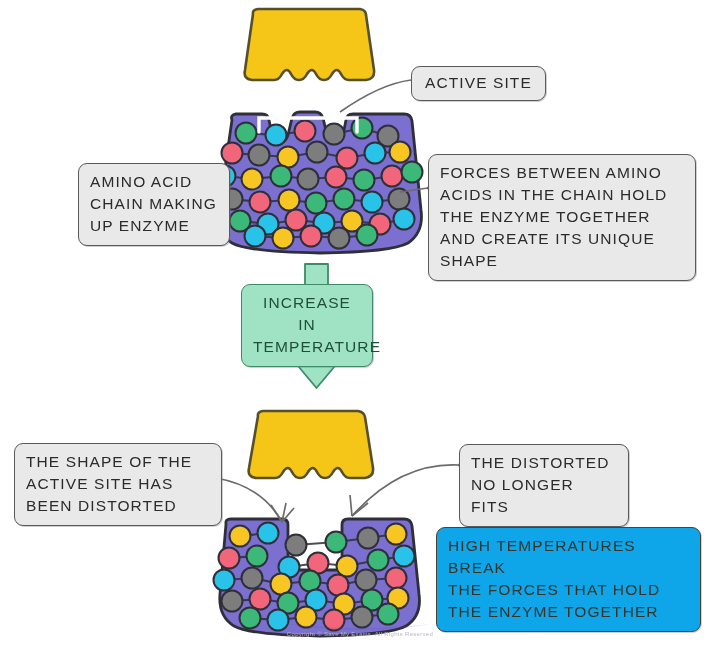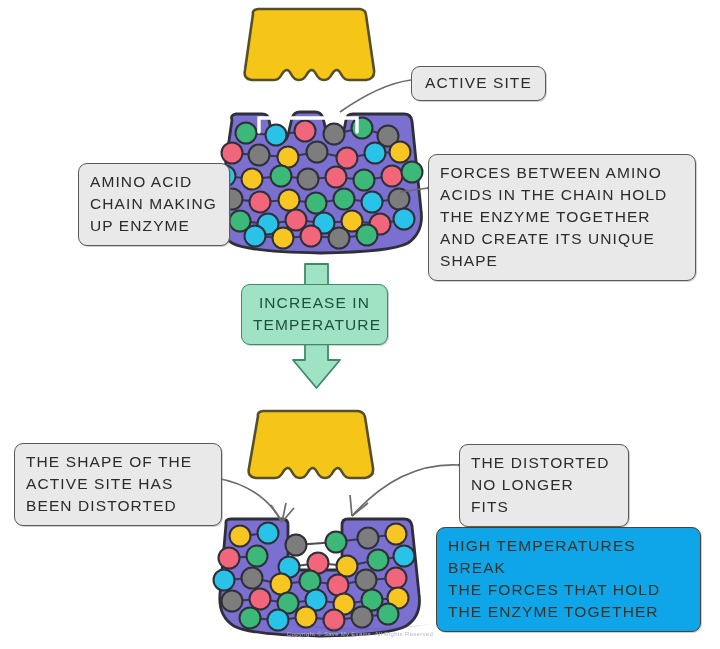--- a/index.html
+++ b/index.html
@@ -47,21 +47,21 @@
   }
   .callout.green {
     background: #9fe3c4;
     border-color: #3f8a68;
     color: #1f4f3a;
     text-align: left;
   }
   #label-active-site { left: 411px; top: 66px; padding: 5px 13px 6px 13px; }
   #label-amino-acid-chain { left: 36px; top: 163px; width: 152px; margin-left: 42px; }
   #label-forces { left: 428px; top: 154px; width: 268px; }
-  #label-increase-temp { left: 241px; top: 284px; width: 147px; text-align: center; }
+  #label-increase-temp { left: 241px; top: 284px; width: 132px; text-align: center; }
   #label-shape-distorted { left: 14px; top: 443px; width: 208px; }
   #label-substrate-fits { left: 459px; top: 444px; width: 170px; }
   #label-high-temps { left: 430px; top: 527px; width: 265px; }
   #copyright {
     position: absolute;
     left: 0; right: 0;
     top: 631px;
     text-align: center;
     font-family: "Liberation Sans", sans-serif;
     font-size: 6px;

